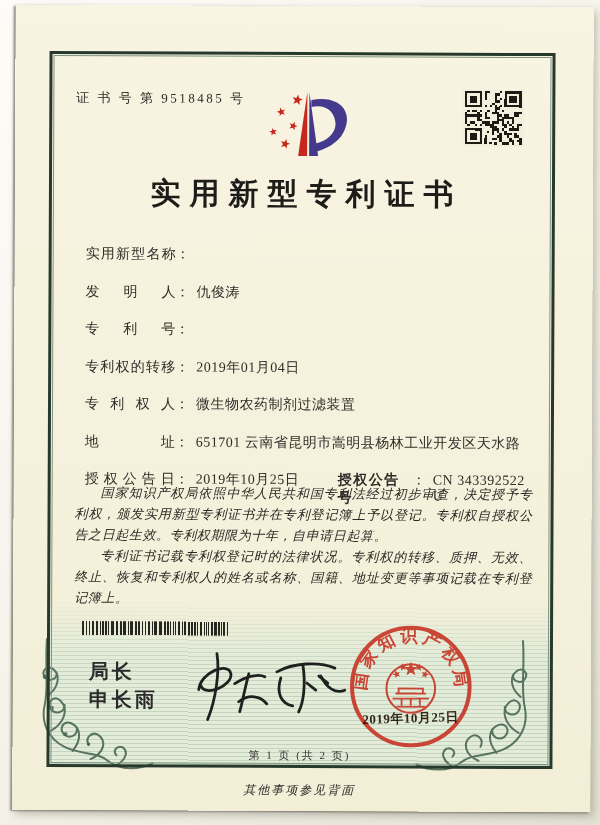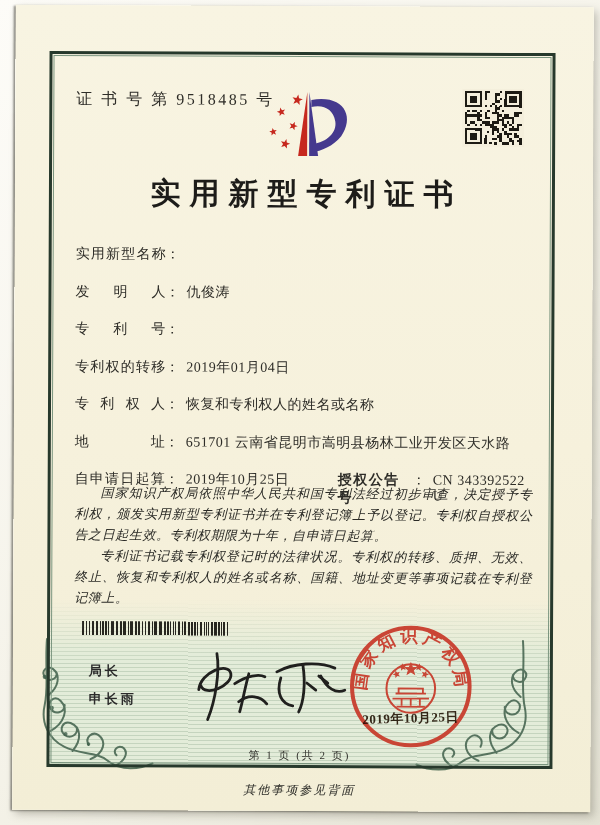--- a/index.html
+++ b/index.html
@@ -25,46 +25,46 @@
     position:absolute; left:35px; top:594px; width:504px; height:167px;
     background:linear-gradient(to bottom, rgba(227,236,217,0) 0%, #e3ecd9 55px);
   }
   .band .stripes {
     position:absolute; inset:0;
     background:repeating-linear-gradient(180deg, rgba(110,142,112,.26) 0 1px, rgba(110,142,112,0) 1px 4px);
     -webkit-mask-image:linear-gradient(to bottom, transparent 0, #000 70px);
     mask-image:linear-gradient(to bottom, transparent 0, #000 70px);
   }
   .cert-no {
-    position:absolute; left:61px; top:84px; font-size:16px; letter-spacing:2.5px;
+    position:absolute; left:61px; top:84px; font-size:13px; letter-spacing:2.5px;
     color:#2e2d28;
   }
   .logo { position:absolute; left:236px; top:78px; width:104px; height:80px; }
   .qr   { position:absolute; left:447px; top:82px; width:62px; height:58px; }
   .title {
     position:absolute; left:34px; top:168px; width:506px; text-align:center;
     font-size:30px; font-weight:600; letter-spacing:9px; text-indent:9px; color:#1d1c19;
   }
   .fields { position:absolute; left:61px; top:240px; width:460px; color:#2e2d28; }
   .frow { display:flex; align-items:baseline; font-size:14px; margin-bottom:19.5px; }
-  .flabel { display:inline-block; width:90px; text-align:justify; text-align-last:justify; }
+  .flabel { display:inline-block; width:90px; text-align:justify; text-align-last:justify;margin-left:10px; }
   .fcolon { display:inline-block; }
   .fvalue { margin-left:7px; letter-spacing:.5px; }
   .pair { display:flex; align-items:baseline; }
   .pair1 { min-width:263px; }
   .paras {
     position:absolute; left:61px; top:477px; width:458px; color:#2a2a26;
     font-size:13px; line-height:1.62; font-style:italic; letter-spacing:.6px;
     text-align:justify;
   }
   .paras p { text-indent:2em; }
   .barcode { position:absolute; left:69px; top:616px; width:150px; height:14px; }
   .director { position:absolute; left:76px; top:652px; color:#2b2b2b;
     font-family:"Liberation Sans","DejaVu Sans",sans-serif; font-weight:600;
-    font-size:13px; letter-spacing:3px; line-height:28px; }
+    font-size:20px; letter-spacing:3px; line-height:28px; }
   .signature { position:absolute; left:172px; top:640px; width:170px; height:82px; }
   .seal { position:absolute; left:322px; top:604px; width:152px; height:152px; opacity:.93; }
   .seal-date {
     position:absolute; left:326px; top:703px; width:144px; text-align:center;
     font-size:13px; font-weight:700; letter-spacing:.5px; color:#3c2c1e;
     transform:rotate(-2deg); mix-blend-mode:multiply;
   }
   .page-no {
     position:absolute; left:34px; top:742px; width:506px; text-align:center;
     font-size:11px; letter-spacing:2px; color:#33332e;
@@ -395,30 +395,30 @@
         <span class="fcolon">：</span>
     </div>
     <div class="frow">
       <span class="flabel">专利权的转移</span>
         <span class="fcolon">：</span>
       <span class="fvalue">2019年01月04日</span>
     </div>
     <div class="frow">
       <span class="flabel">专利权人</span>
         <span class="fcolon">：</span>
-      <span class="fvalue">恢复和专利权人的姓名或名称</span>
+      <span class="fvalue">微生物农药制剂过滤装置</span>
     </div>
     <div class="frow">
       <span class="flabel">地址</span>
         <span class="fcolon">：</span>
       <span class="fvalue">651701 云南省昆明市嵩明县杨林工业开发区天水路</span>
     </div>
     <div class="frow">
       <span class="pair pair1">
-        <span class="flabel">自申请日起算</span>
+        <span class="flabel">授权公告日</span>
           <span class="fcolon">：</span>
         <span class="fvalue">2019年10月25日</span>
       </span>
       <span class="pair">
         <span style="letter-spacing:1.5px;font-weight:bold;">授权公告号</span>
           <span class="fcolon">：</span>
         <span class="fvalue">CN 343392522 U</span>
       </span>
     </div>
   </div>

